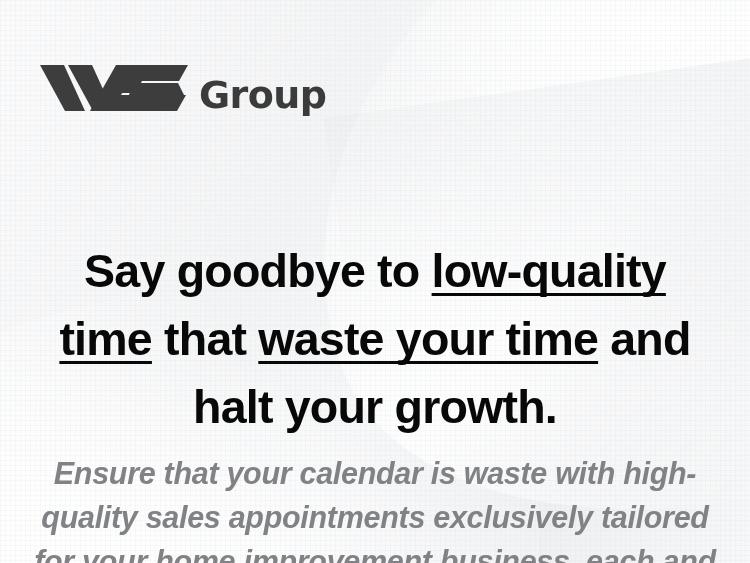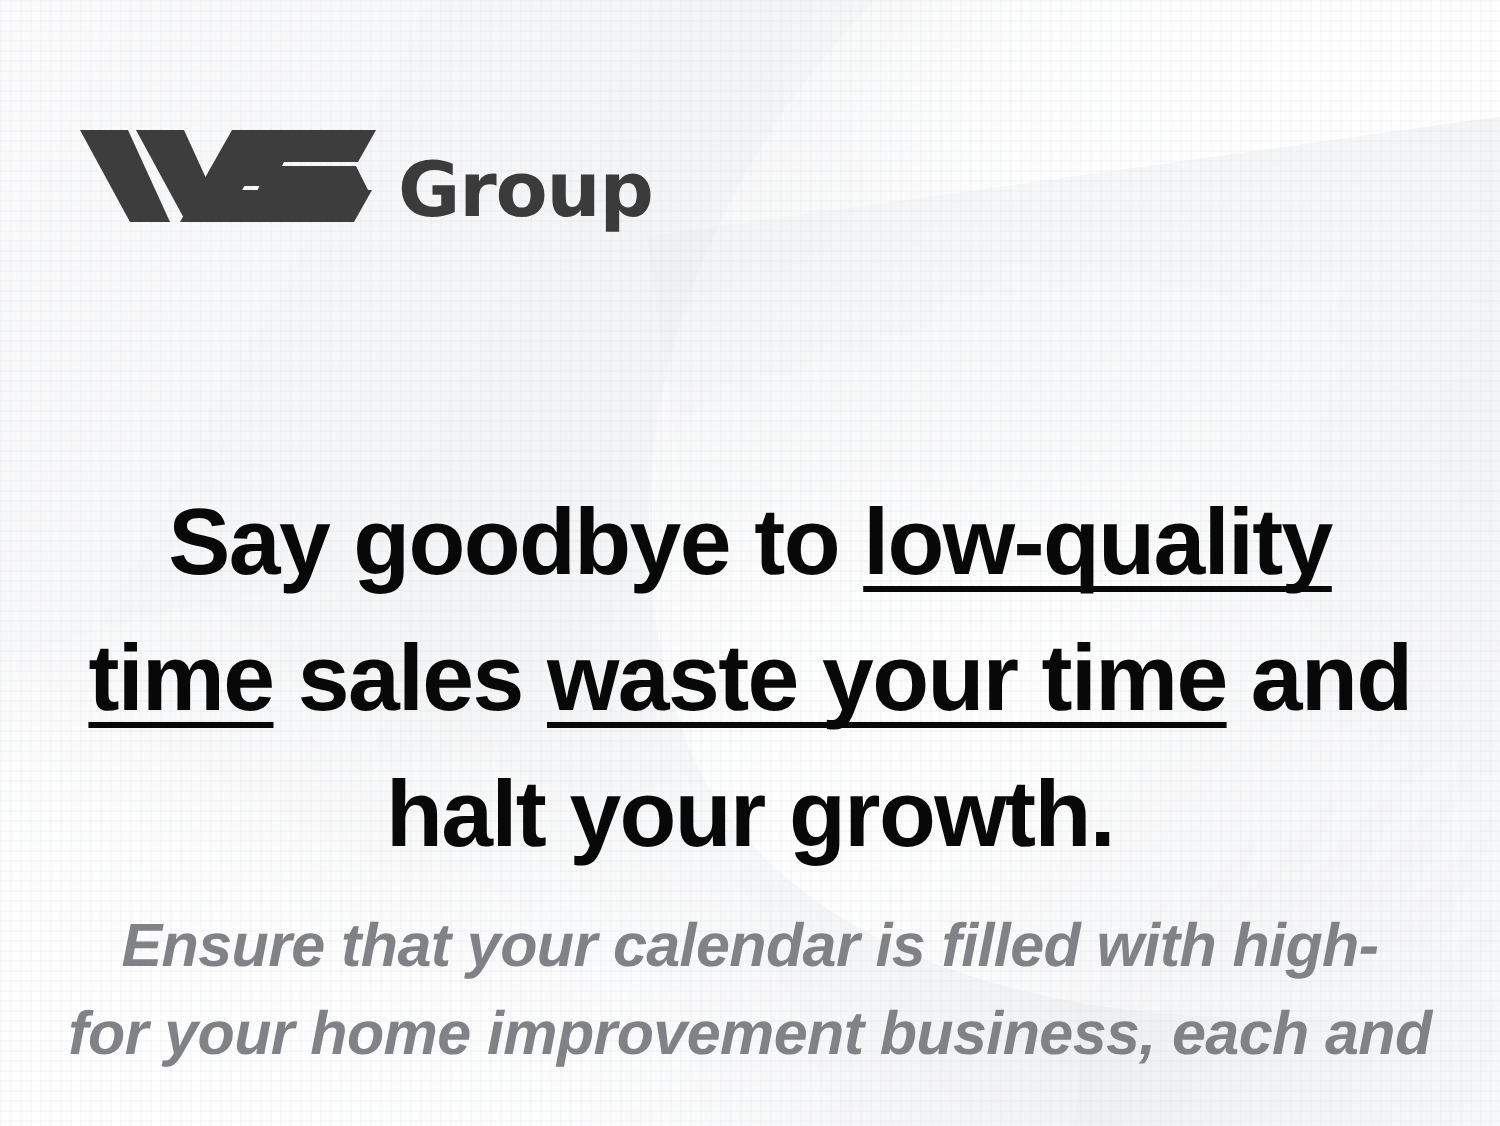--- a/index.html
+++ b/index.html
@@ -171,26 +171,27 @@
         </g>
       </svg>
       <div id="logo-word">Group</div>
     </div>
 
     <h1 id="headline">
       <span class="hl-line">
         <span>Say goodbye to </span><span class="u">low-quality</span>
       </span>
       <span class="hl-line">
-        <span class="u">time</span><span> sales </span><span class="u">waste your time</span><span> and</span>
+        <span class="u">time</span><span> that </span><span class="u">waste your time</span><span> and</span>
       </span>
       <span class="hl-line">
         <span>halt your growth.</span>
       </span>
     </h1>
 
     <p id="subhead">
-      <span class="sub-line">Ensure that your calendar is filled with high-</span>
+      <span class="sub-line">Ensure that your calendar is waste with high-</span>
+      <span class="sub-line">quality sales appointments exclusively tailored</span>
       <span class="sub-line clipped">for your home improvement business, each and</span>
     </p>
 
   </div>
 </div>
 
 </body></html>

